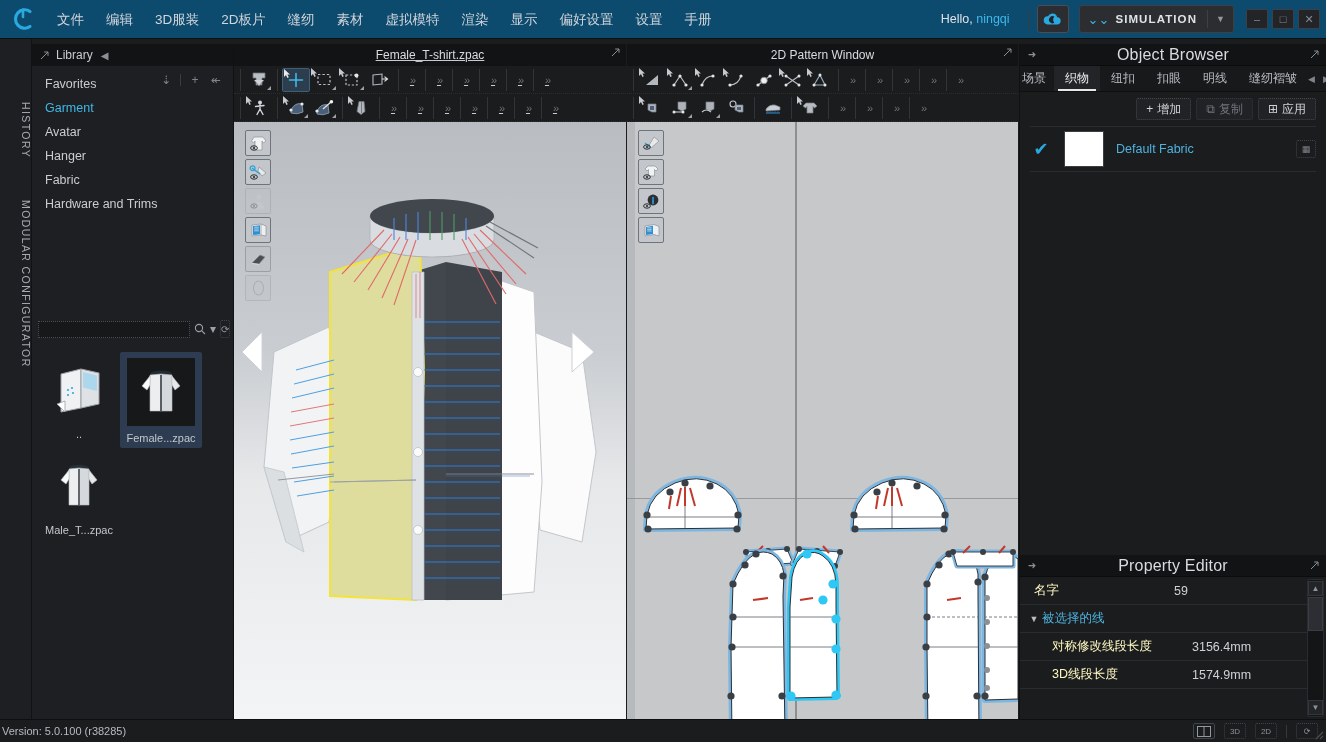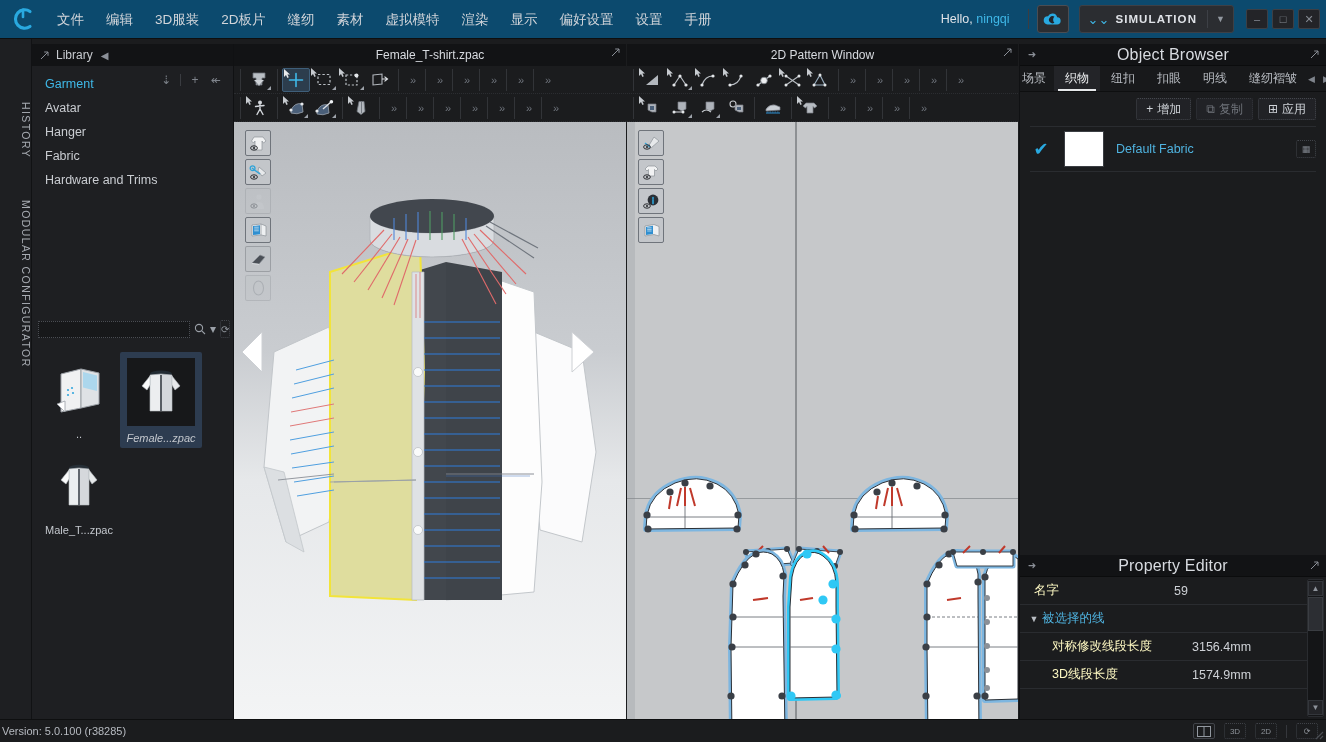--- a/index.html
+++ b/index.html
@@ -103,29 +103,29 @@
   .s-ico { width:16px; height:17px; display:flex; align-items:center; justify-content:center; color:#9ba0a8; }
   .s-btn { width:19px; height:18px; border:1px dotted #43464c; border-radius:2px;
            display:flex; align-items:center; justify-content:center; color:#8c9199; font-size:10px; }
 
   .lib-grid { position:absolute; left:0; top:300px; width:202px; height:375px; padding:8px 6px; }
   .thumbs { display:flex; flex-wrap:wrap; gap:0; }
   .thumb {
     width:82px; padding:6px 2px 4px; display:flex; flex-direction:column;
     align-items:center; border-radius:2px;
   }
-  .thumb.sel { background:#2f4057; outline:1px solid #3d5madd;font-style:italic; }
+  .thumb.sel { background:#2f4057; outline:1px solid #3d5madd; }
   .thumb.sel { background:#2d3c50; }
   .thumb .art { width:64px; height:64px; display:flex; align-items:center; justify-content:center; }
   .thumb .art.boxed { background:#17181a; width:68px; height:68px; }
   .thumb .cap { margin-top:6px; font-size:11px; color:#c3c7cd; text-align:center;
                 max-width:80px; overflow:hidden; white-space:nowrap; }
 
   
-  .vp3d { position:absolute; left:234px; top:44px; width:392px; height:675px; background:#1b1c1e; }
+  .vp3d { position:absolute; left:234px; top:44px; width:392px; height:675px; background:#1b1c1e;text-decoration:underline; }
   .vp-head { height:22px; background:#121315; display:flex; align-items:center; position:relative; }
   .vp-head .ttl { flex:1; text-align:center; font-size:12px; color:#d8dbe0; }
   .vp-head .exp { position:absolute; right:6px; top:4px; color:#8b9098; font-size:10px; }
 
   .tbrow { height:28px; display:flex; align-items:center; background:#1b1c1e;
            border-bottom:1px dotted #2b2d31; padding-left:2px; }
   .tb-sep { width:1px; height:22px; background:#323438; margin:0 4px; }
   .tb-ico {
     width:28px; height:24px; position:relative; display:flex; align-items:center;
     justify-content:center; border-radius:2px;
@@ -320,20 +320,21 @@
       <div class="ph-icon">◀</div>
     </div>
 
     <div class="lib-tree">
       <div class="lib-head-tools">
         <div class="mini-btn">⇣</div>
         <div class="mini-sep"></div>
         <div class="mini-btn">+</div>
         <div class="mini-btn">↞</div>
       </div>
+      <div class="lib-row">Favorites</div>
       <div class="lib-row active">Garment</div>
       <div class="lib-row">Avatar</div>
       <div class="lib-row">Hanger</div>
       <div class="lib-row">Fabric</div>
       <div class="lib-row">Hardware and Trims</div>
     </div>
 
     <div class="lib-search">
       <input value="" placeholder="" style="">
       <div class="s-ico">

